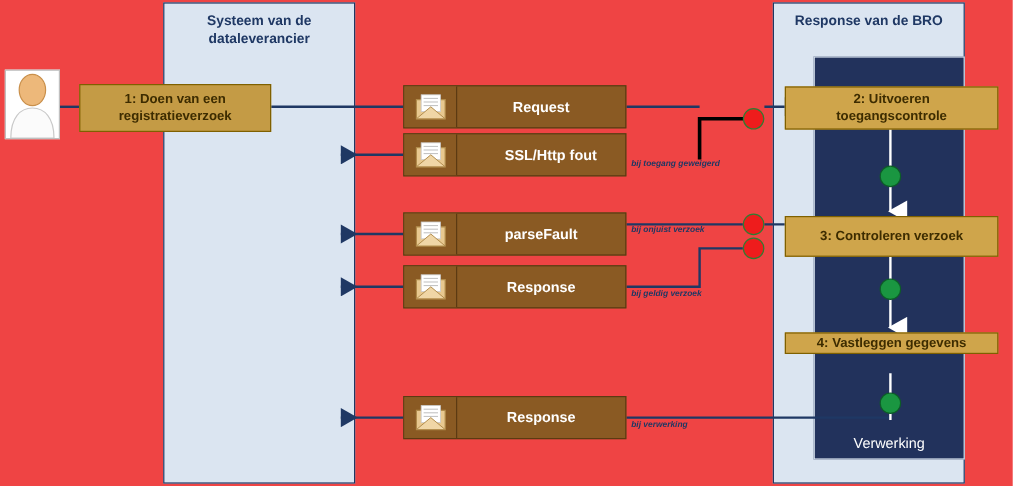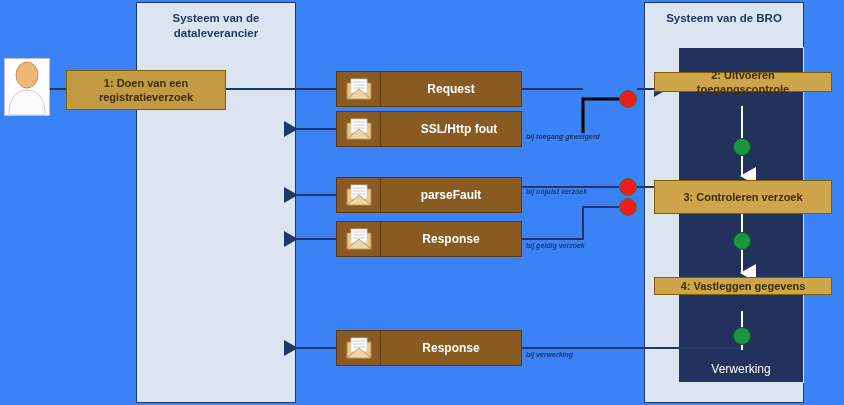--- a/index.html
+++ b/index.html
@@ -4,21 +4,21 @@
 <style>
   * { box-sizing: border-box; margin: 0; padding: 0; }
   html, body {
     width: 844px; height: 405px;
     font-family: "Liberation Sans", sans-serif;
     overflow: hidden;
   }
   #canvas {
     position: relative;
     width: 844px; height: 405px;
-    background: #3b82f6;
+    background: #ef4444;
   }
 
   
   .lane {
     position: absolute;
     background: #dbe5f1;
     border: 1px solid #1f3864;
   }
   #lane-leverancier { left: 136px; top: 2px; width: 160px; height: 401px; }
   #lane-bro         { left: 644px; top: 2px; width: 160px; height: 401px; }
@@ -66,21 +66,21 @@
     text-align: center;
     line-height: 14px;
     padding: 0 20px;
   }
   .task { background: #c9a227; }
 
   #task1 {
     left: 66px; top: 70px; width: 160px; height: 40px;
     background: #c49b45;
   }
-  #task2 { left: 654px; top: 72px; width: 178px; height: 20px; background: #cfa54b; }
+  #task2 { left: 654px; top: 72px; width: 178px; height: 36px; background: #cfa54b; }
   #task3 { left: 654px; top: 180px; width: 178px; height: 34px; background: #cfa54b; }
   #task4 { left: 654px; top: 277px; width: 178px; height: 18px; background: #cfa54b; }
 
   
   .msg {
     position: absolute;
     height: 36px;
     background: #8a5a23;
     border: 1px solid #5c3a12;
     display: flex;
@@ -154,21 +154,21 @@
 </head>
 <body>
 
 <div id="canvas">
 
   <div class="lane" id="lane-leverancier">
     <div class="lane-title">Systeem van de dataleverancier</div>
   </div>
 
   <div class="lane" id="lane-bro">
-    <div class="lane-title">Systeem van de BRO</div>
+    <div class="lane-title">Response van de BRO</div>
   </div>
 
   <div id="navy-column"></div>
   <div id="verwerking-label">Verwerking</div>
 
   <svg class="wires">
     <defs>
       <marker id="arrL" markerWidth="8" markerHeight="8" refX="7" refY="4" orient="auto">
         <path d="M7,0 L7,8 L0,4 z" fill="#1f3864"></path>
       </marker>

